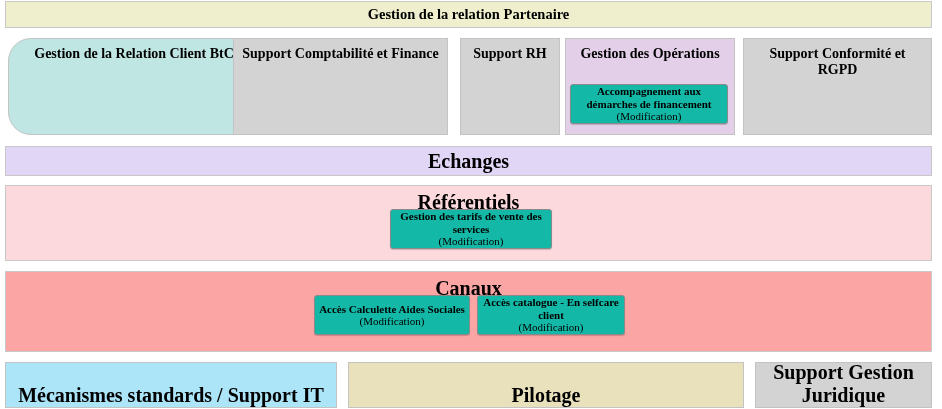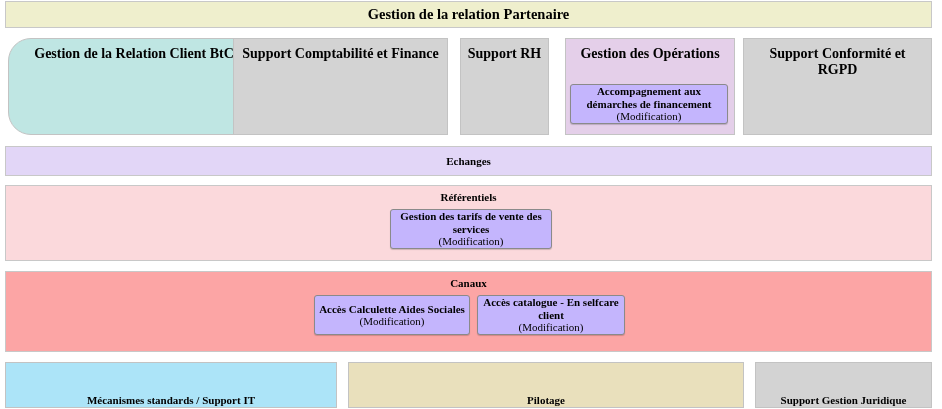--- a/index.html
+++ b/index.html
@@ -19,21 +19,21 @@
     width: 942px;
     height: 409px;
   }
   .band {
     position: absolute;
     box-sizing: border-box;
     border: 1px solid #c8c8c8;
   }
   .band-title {
     font-weight: bold;
-    font-size: 11px;
+    font-size: 20px;
     text-align: center;
     line-height: 1.15;
     color: #000000;
   }
   
   .header-band {
     left: 5px;
     top: 1px;
     width: 927px;
     height: 27px;
@@ -98,21 +98,21 @@
     align-items: flex-end;
     justify-content: center;
   }
   .col-blue { background: #ace4f8; }
   .col-tan  { background: #e9e0bc; }
 
   
   .card {
     position: absolute;
     box-sizing: border-box;
-    background: #c4b5fd;
+    background: #14b8a6;
     border: 1px solid #8a8a8a;
     border-radius: 3px;
     text-align: center;
     display: flex;
     flex-direction: column;
     align-items: center;
     justify-content: center;
     padding: 2px 4px;
     box-shadow: 0 1px 1px rgba(0,0,0,0.18);
   }
@@ -137,21 +137,21 @@
   </div>
 
   <div class="dom-box col-cyan" style="left:8px; width:252px;border-radius:23px;">
     <div class="band-title">Gestion de la Relation Client BtC</div>
   </div>
 
   <div class="dom-box col-grey" style="left:233px; width:215px;">
     <div class="band-title">Support Comptabilité et Finance</div>
   </div>
 
-  <div class="dom-box col-grey" style="left:460px; width:89px;">
+  <div class="dom-box col-grey" style="left:460px; width:100px;">
     <div class="band-title">Support RH</div>
   </div>
 
   <div class="dom-box col-lav" style="left:565px; width:170px;">
     <div class="band-title">Gestion des Opérations</div>
   </div>
 
   <div class="dom-box col-grey" style="left:743px; width:189px;">
     <div class="band-title">Support Conformité et RGPD</div>
   </div>

